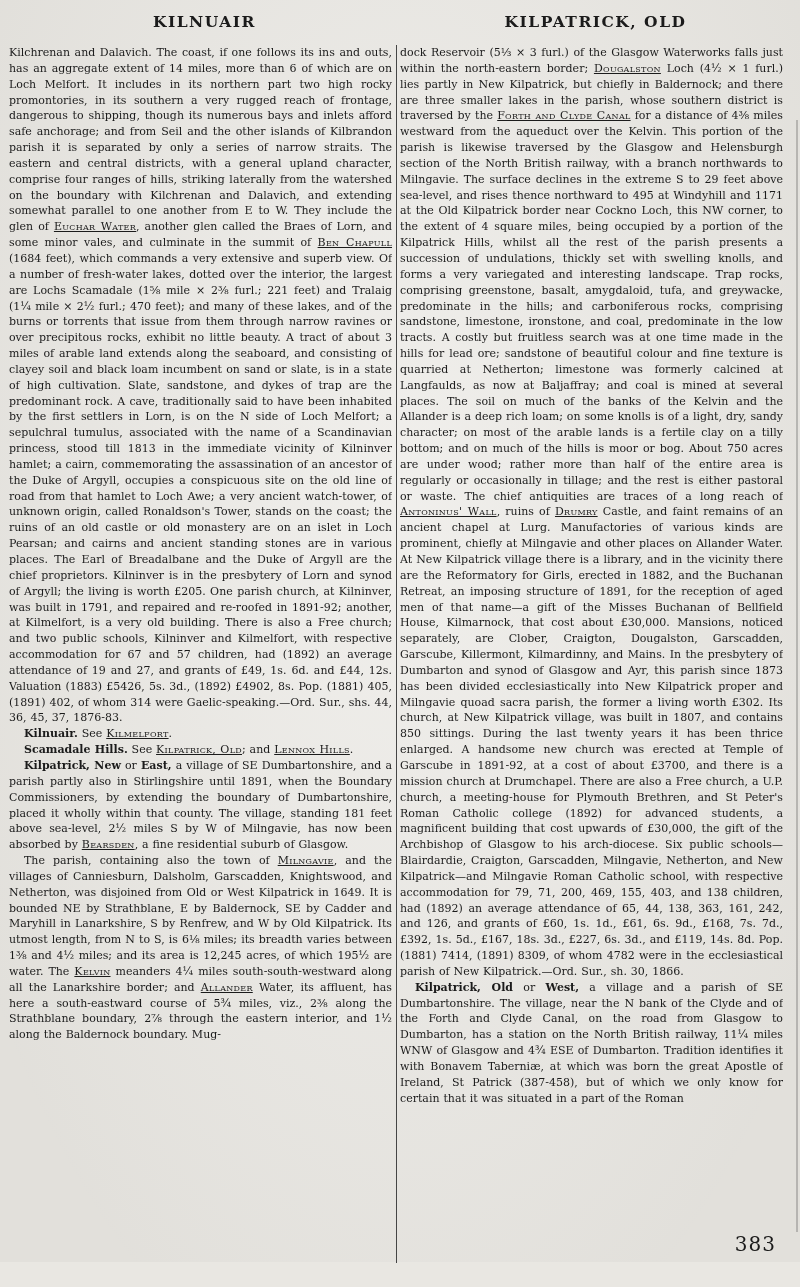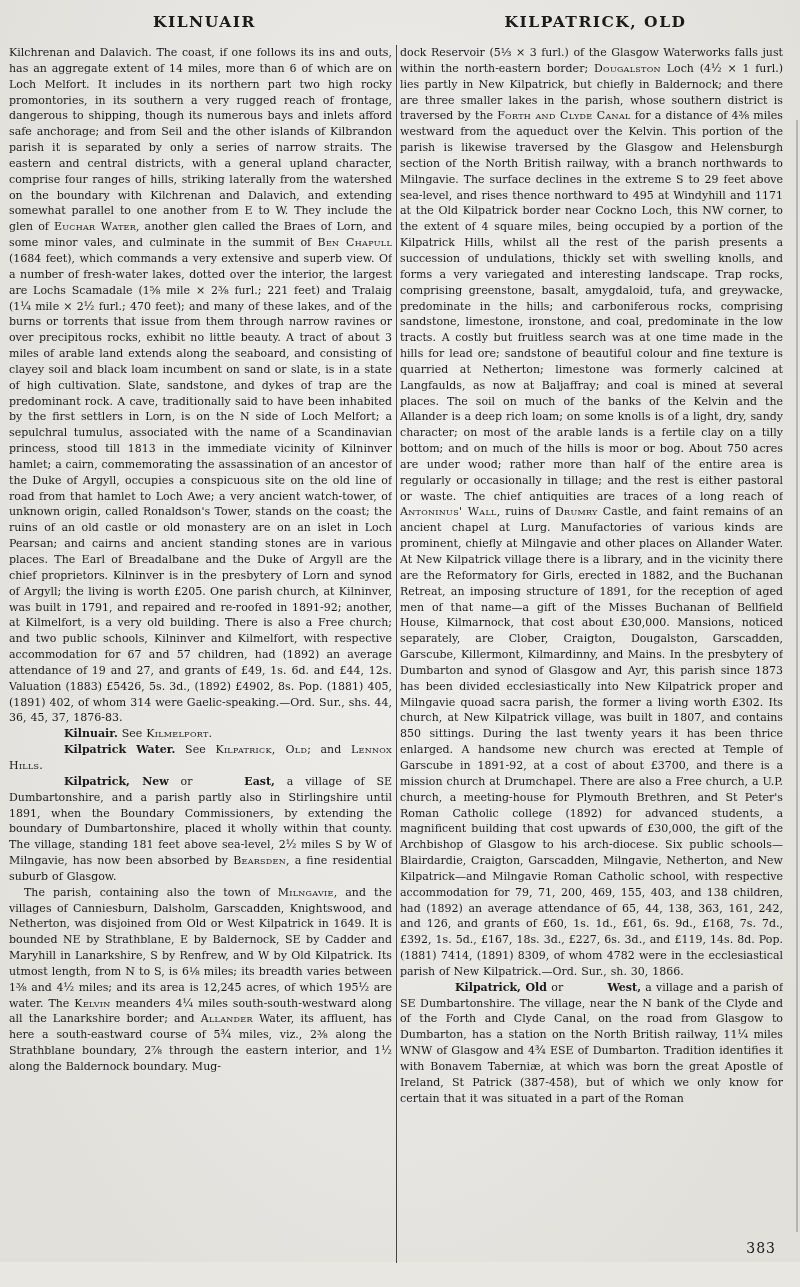--- a/index.html
+++ b/index.html
@@ -53,44 +53,44 @@
     margin: 0 3px 0 4px;
   }
   .para {
     margin: 0;
     font-size: 11px;
     line-height: 15.85px;
     text-align: justify;
     word-spacing: 0.4px;
   }
   .para.indent { text-indent: 15px; }
-  .b  { font-weight: 700; margin-left: 40px; }
+  .b  { font-weight: 700; }
   .i  { }
-  .sc { font-variant: small-caps; letter-spacing: 0.3px; }
+  .sc { font-variant: small-caps; letter-spacing: 0.3px; text-decoration: underline; }
   .page-number {
     position: absolute;
     right: 24px;
     bottom: 6px;
-    font-size: 14px;
+    font-size: 20px;
     letter-spacing: 1px;
   }
 </style>
 </head>
 <body>
 
 <div class="page">
   <div class="header-row">
     <div class="header-cell">KILNUAIR</div>
     <div class="header-cell">KILPATRICK, OLD</div>
   </div>
   <div class="columns">
     <div class="col">
         <p class="para"><span>Kilchrenan and Dalavich. The coast, if one follows its ins and outs, has an aggregate extent of 14 miles, more than 6 of which are on Loch Melfort. It includes in its northern part two high rocky promontories, in its southern a very rugged reach of frontage, dangerous to shipping, though its numerous bays and inlets afford safe anchorage; and from Seil and the other islands of Kilbrandon parish it is separated by only a series of narrow straits. The eastern and central districts, with a general upland character, comprise four ranges of hills, striking laterally from the watershed on the boundary with Kilchrenan and Dalavich, and extending somewhat parallel to one another from E to W. They include the glen of </span><span class="sc">Euchar Water</span><span>, another glen called the Braes of Lorn, and some minor vales, and culminate in the summit of </span><span class="sc">Ben Chapull</span><span> (1684 feet), which commands a very extensive and superb view. Of a number of fresh-water lakes, dotted over the interior, the largest are Lochs Scamadale (1⅝ mile × 2⅜ furl.; 221 feet) and Tralaig (1¼ mile × 2½ furl.; 470 feet); and many of these lakes, and of the burns or torrents that issue from them through narrow ravines or over precipitous rocks, exhibit no little beauty. A tract of about 3 miles of arable land extends along the seaboard, and consisting of clayey soil and black loam incumbent on sand or slate, is in a state of high cultivation. Slate, sandstone, and dykes of trap are the predominant rock. A cave, traditionally said to have been inhabited by the first settlers in Lorn, is on the N side of Loch Melfort; a sepulchral tumulus, associated with the name of a Scandinavian princess, stood till 1813 in the immediate vicinity of Kilninver hamlet; a cairn, commemorating the assassination of an ancestor of the Duke of Argyll, occupies a conspicuous site on the old line of road from that hamlet to Loch Awe; a very ancient watch-tower, of unknown origin, called Ronaldson's Tower, stands on the coast; the ruins of an old castle or old monastery are on an islet in Loch Pearsan; and cairns and ancient standing stones are in various places. The Earl of Breadalbane and the Duke of Argyll are the chief proprietors. Kilninver is in the presbytery of Lorn and synod of Argyll; the living is worth £205. One parish church, at Kilninver, was built in 1791, and repaired and re-roofed in 1891-92; another, at Kilmelfort, is a very old building. There is also a Free church; and two public schools, Kilninver and Kilmelfort, with respective accommodation for 67 and 57 children, had (1892) an average attendance of 19 and 27, and grants of £49, 1s. 6d. and £44, 12s. Valuation (1883) £5426, 5s. 3d., (1892) £4902, 8s. Pop. (1881) 405, (1891) 402, of whom 314 were Gaelic-speaking.—</span><span class="i">Ord. Sur.</span><span>, shs. 44, 36, 45, 37, 1876-83.</span></p>
         <p class="para indent"><span class="b">Kilnuair.</span><span> See </span><span class="sc">Kilmelfort</span><span>.</span></p>
-        <p class="para indent"><span class="b">Kilpatrick Water.</span><span> See </span><span class="sc">Kilpatrick, Old</span><span>; and </span><span class="sc">Lennox Hills</span><span>.</span></p>
+        <p class="para indent"><span class="b">Scamadale Hills.</span><span> See </span><span class="sc">Kilpatrick, Old</span><span>; and </span><span class="sc">Lennox Hills</span><span>.</span></p>
         <p class="para indent"><span class="b">Kilpatrick, New</span><span> or </span><span class="b">East,</span><span> a village of SE Dumbartonshire, and a parish partly also in Stirlingshire until 1891, when the Boundary Commissioners, by extending the boundary of Dumbartonshire, placed it wholly within that county. The village, standing 181 feet above sea-level, 2½ miles S by W of Milngavie, has now been absorbed by </span><span class="sc">Bearsden</span><span>, a fine residential suburb of Glasgow.</span></p>
         <p class="para indent"><span>The parish, containing also the town of </span><span class="sc">Milngavie</span><span>, and the villages of Canniesburn, Dalsholm, Garscadden, Knightswood, and Netherton, was disjoined from Old or West Kilpatrick in 1649. It is bounded NE by Strathblane, E by Baldernock, SE by Cadder and Maryhill in Lanarkshire, S by Renfrew, and W by Old Kilpatrick. Its utmost length, from N to S, is 6⅛ miles; its breadth varies between 1⅜ and 4½ miles; and its area is 12,245 acres, of which 195½ are water. The </span><span class="sc">Kelvin</span><span> meanders 4¼ miles south-south-westward along all the Lanarkshire border; and </span><span class="sc">Allander</span><span> Water, its affluent, has here a south-eastward course of 5¾ miles, viz., 2⅜ along the Strathblane boundary, 2⅞ through the eastern interior, and 1½ along the Baldernock boundary. Mug-</span></p>
       </div>
     <div class="divider"></div>
     <div class="col">
         <p class="para"><span>dock Reservoir (5⅓ × 3 furl.) of the Glasgow Waterworks falls just within the north-eastern border; </span><span class="sc">Dougalston</span><span> Loch (4½ × 1 furl.) lies partly in New Kilpatrick, but chiefly in Baldernock; and there are three smaller lakes in the parish, whose southern district is traversed by the </span><span class="sc">Forth and Clyde Canal</span><span> for a distance of 4⅜ miles westward from the aqueduct over the Kelvin. This portion of the parish is likewise traversed by the Glasgow and Helensburgh section of the North British railway, with a branch northwards to Milngavie. The surface declines in the extreme S to 29 feet above sea-level, and rises thence northward to 495 at Windyhill and 1171 at the Old Kilpatrick border near Cockno Loch, this NW corner, to the extent of 4 square miles, being occupied by a portion of the Kilpatrick Hills, whilst all the rest of the parish presents a succession of undulations, thickly set with swelling knolls, and forms a very variegated and interesting landscape. Trap rocks, comprising greenstone, basalt, amygdaloid, tufa, and greywacke, predominate in the hills; and carboniferous rocks, comprising sandstone, limestone, ironstone, and coal, predominate in the low tracts. A costly but fruitless search was at one time made in the hills for lead ore; sandstone of beautiful colour and fine texture is quarried at Netherton; limestone was formerly calcined at Langfaulds, as now at Baljaffray; and coal is mined at several places. The soil on much of the banks of the Kelvin and the Allander is a deep rich loam; on some knolls is of a light, dry, sandy character; on most of the arable lands is a fertile clay on a tilly bottom; and on much of the hills is moor or bog. About 750 acres are under wood; rather more than half of the entire area is regularly or occasionally in tillage; and the rest is either pastoral or waste. The chief antiquities are traces of a long reach of </span><span class="sc">Antoninus' Wall</span><span>, ruins of </span><span class="sc">Drumry</span><span> Castle, and faint remains of an ancient chapel at Lurg. Manufactories of various kinds are prominent, chiefly at Milngavie and other places on Allander Water. At New Kilpatrick village there is a library, and in the vicinity there are the Reformatory for Girls, erected in 1882, and the Buchanan Retreat, an imposing structure of 1891, for the reception of aged men of that name—a gift of the Misses Buchanan of Bellfield House, Kilmarnock, that cost about £30,000. Mansions, noticed separately, are Clober, Craigton, Dougalston, Garscadden, Garscube, Killermont, Kilmardinny, and Mains. In the presbytery of Dumbarton and synod of Glasgow and Ayr, this parish since 1873 has been divided ecclesiastically into New Kilpatrick proper and Milngavie </span><span class="i">quoad sacra</span><span> parish, the former a living worth £302. Its church, at New Kilpatrick village, was built in 1807, and contains 850 sittings. During the last twenty years it has been thrice enlarged. A handsome new church was erected at Temple of Garscube in 1891-92, at a cost of about £3700, and there is a mission church at Drumchapel. There are also a Free church, a U.P. church, a meeting-house for Plymouth Brethren, and St Peter's Roman Catholic college (1892) for advanced students, a magnificent building that cost upwards of £30,000, the gift of the Archbishop of Glasgow to his arch-diocese. Six public schools—Blairdardie, Craigton, Garscadden, Milngavie, Netherton, and New Kilpatrick—and Milngavie Roman Catholic school, with respective accommodation for 79, 71, 200, 469, 155, 403, and 138 children, had (1892) an average attendance of 65, 44, 138, 363, 161, 242, and 126, and grants of £60, 1s. 1d., £61, 6s. 9d., £168, 7s. 7d., £392, 1s. 5d., £167, 18s. 3d., £227, 6s. 3d., and £119, 14s. 8d. Pop. (1881) 7414, (1891) 8309, of whom 4782 were in the ecclesiastical parish of New Kilpatrick.—</span><span class="i">Ord. Sur.</span><span>, sh. 30, 1866.</span></p>
         <p class="para indent"><span class="b">Kilpatrick, Old</span><span> or </span><span class="b">West,</span><span> a village and a parish of SE Dumbartonshire. The village, near the N bank of the Clyde and of the Forth and Clyde Canal, on the road from Glasgow to Dumbarton, has a station on the North British railway, 11¼ miles WNW of Glasgow and 4¾ ESE of Dumbarton. Tradition identifies it with Bonavem Taberniæ, at which was born the great Apostle of Ireland, St Patrick (387-458), but of which we only know for certain that it was situated in a part of the Roman</span></p>
       </div>
   </div>
   <div class="page-number">383</div>

